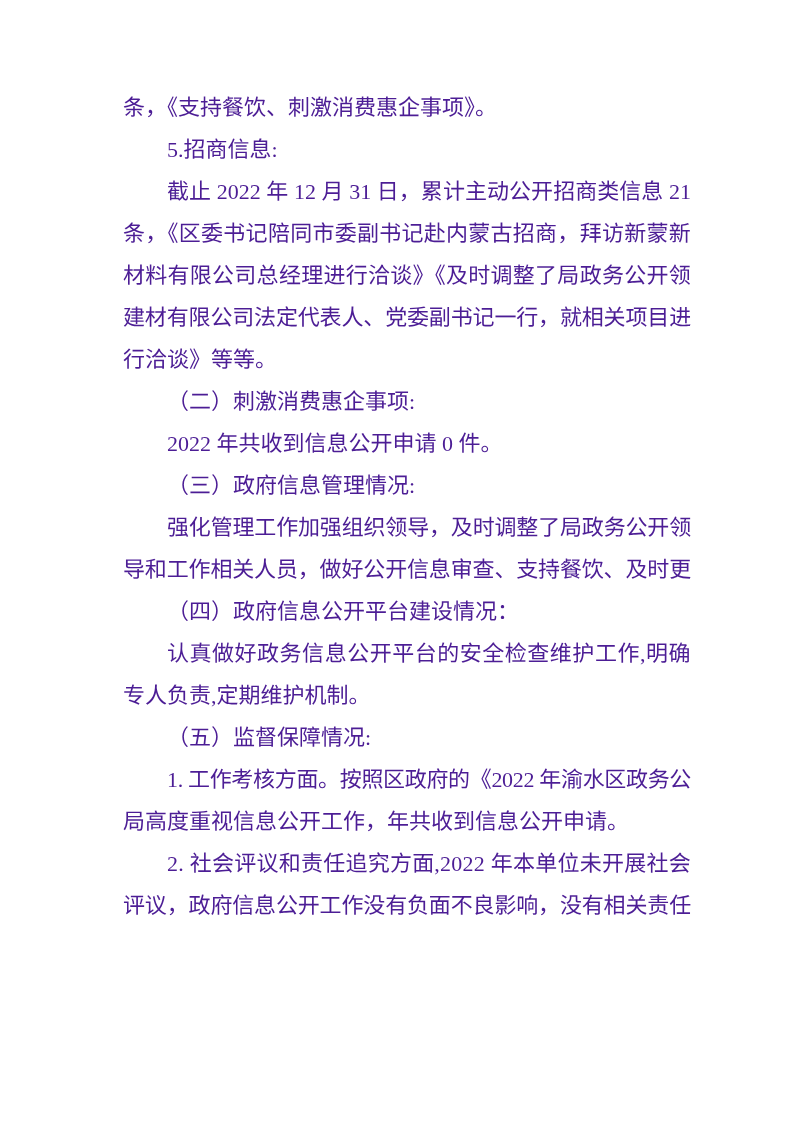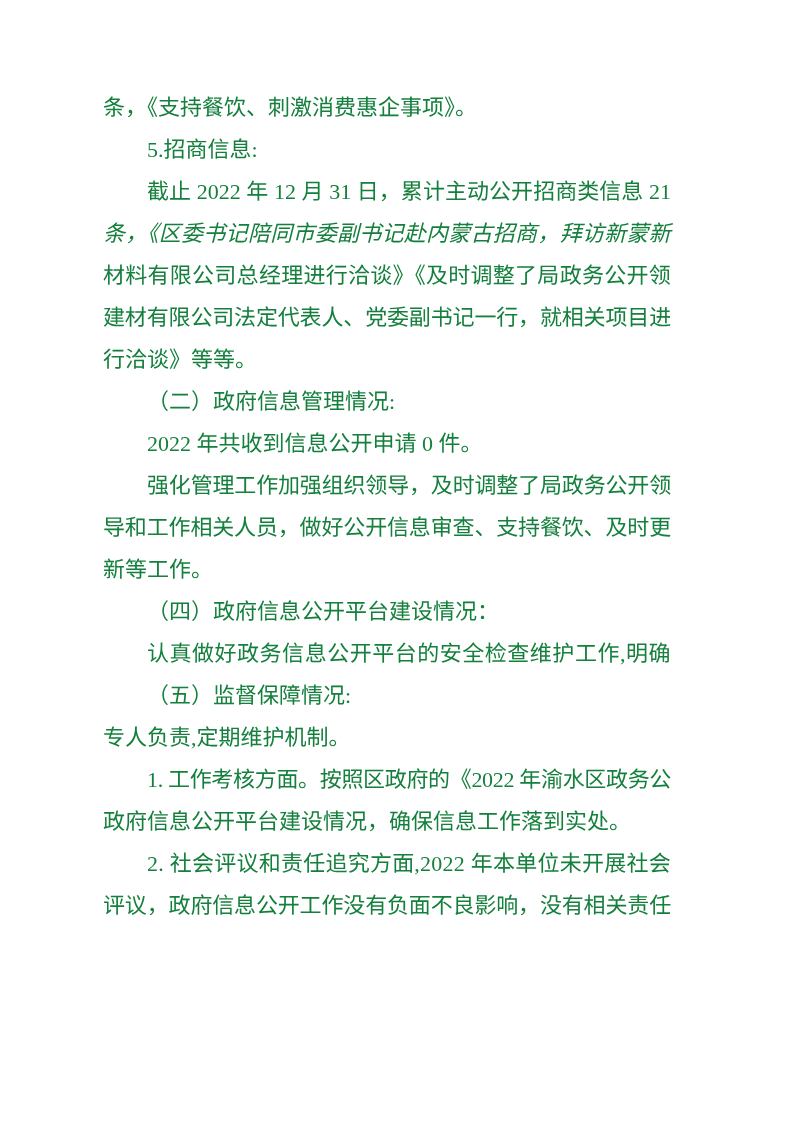--- a/index.html
+++ b/index.html
@@ -10,53 +10,53 @@
   .page {
     position: relative;
     width: 793px;
     height: 1122px;
     background: #ffffff;
     overflow: hidden;
     font-family: "Liberation Serif", serif;
   }
   .text-block {
     position: absolute;
-    left: 103px;
+    left: 123px;
     top: 87px;
     width: 568px;
-    color: #15803d;
+    color: #4c1d95;
   }
   .line {
     height: 42px;
     line-height: 42px;
     font-size: 22px;
     white-space: nowrap;
     text-align: left;
   }
   .line.indent { padding-left: 44px; }
 </style>
 </head>
 <body>
 
 <div class="page">
   <div class="text-block" id="text-block">
       <div class="line"><span>条，《支持餐饮、刺激消费惠企事项》。</span></div>
       <div class="line indent"><span>5.招商信息:</span></div>
       <div class="line indent j"><span style="letter-spacing: 0.0436581px;">截止 2022 年 12 月 31 日，累计主动公开招商类信息 21</span></div>
-      <div class="line j"><span style="letter-spacing: 0.26863px; font-style: italic;">条，《区委书记陪同市委副书记赴内蒙古招商，拜访新蒙新</span></div>
+      <div class="line j"><span style="letter-spacing: 0.26863px;">条，《区委书记陪同市委副书记赴内蒙古招商，拜访新蒙新</span></div>
       <div class="line j"><span style="letter-spacing: 0.26863px;">材料有限公司总经理进行洽谈》《及时调整了局政务公开领</span></div>
       <div class="line j"><span style="letter-spacing: -0.154447px;">建材有限公司法定代表人、党委副书记一行，就相关项目进</span></div>
       <div class="line"><span>行洽谈》等等。</span></div>
-      <div class="line indent"><span>（二）政府信息管理情况:</span></div>
+      <div class="line indent"><span>（二）刺激消费惠企事项:</span></div>
       <div class="line indent"><span>2022 年共收到信息公开申请 0 件。</span></div>
+      <div class="line indent"><span>（三）政府信息管理情况:</span></div>
       <div class="line indent j"><span style="letter-spacing: -0.167318px;">强化管理工作加强组织领导，及时调整了局政务公开领</span></div>
       <div class="line j"><span style="letter-spacing: -0.154447px;">导和工作相关人员，做好公开信息审查、支持餐饮、及时更</span></div>
-      <div class="line"><span>新等工作。</span></div>
       <div class="line indent"><span>（四）政府信息公开平台建设情况：</span></div>
       <div class="line indent j"><span style="letter-spacing: 0.520182px;">认真做好政务信息公开平台的安全检查维护工作,明确</span></div>
+      <div class="line"><span>专人负责,定期维护机制。</span></div>
       <div class="line indent"><span>（五）监督保障情况:</span></div>
-      <div class="line"><span>专人负责,定期维护机制。</span></div>
       <div class="line indent j"><span style="letter-spacing: -0.328125px;">1. 工作考核方面。按照区政府的《2022 年渝水区政务公</span></div>
-      <div class="line"><span>政府信息公开平台建设情况，确保信息工作落到实处。</span></div>
+      <div class="line"><span>局高度重视信息公开工作，年共收到信息公开申请。</span></div>
       <div class="line indent j"><span style="letter-spacing: 0.240841px; text-align: right;">2. 社会评议和责任追究方面,2022 年本单位未开展社会</span></div>
       <div class="line j"><span style="letter-spacing: -0.154447px;">评议，政府信息公开工作没有负面不良影响，没有相关责任</span></div>
     </div>
 </div>
 
 </body></html>

